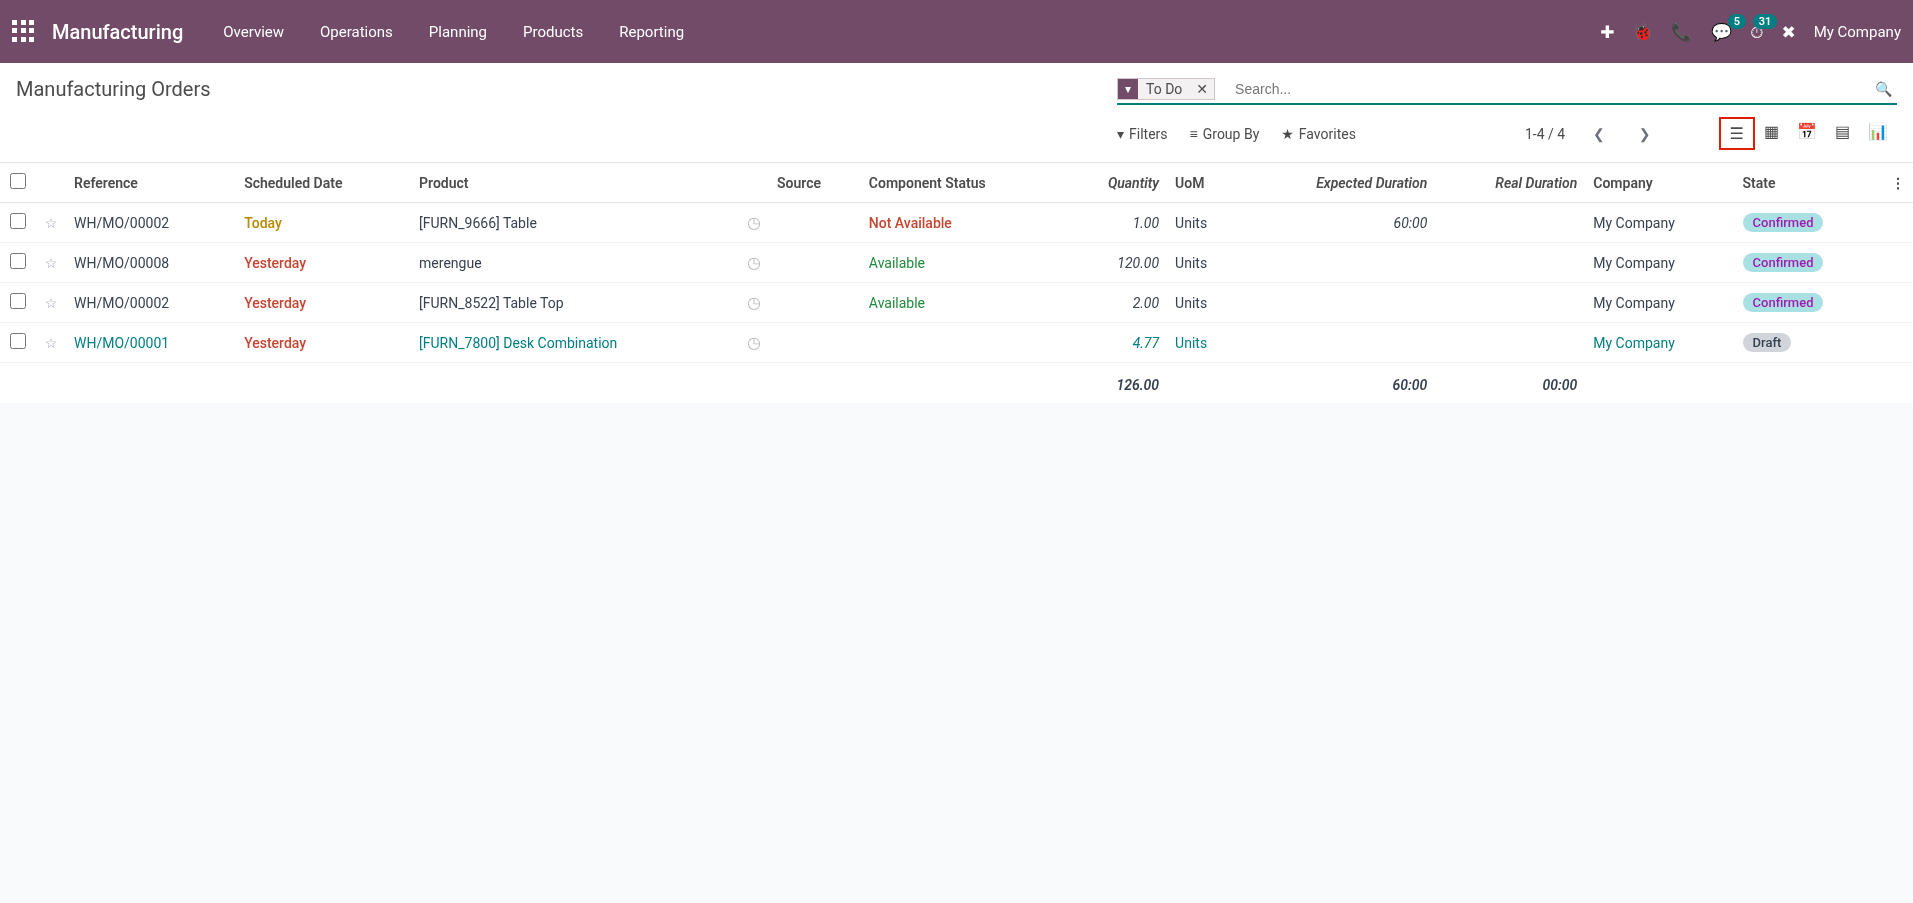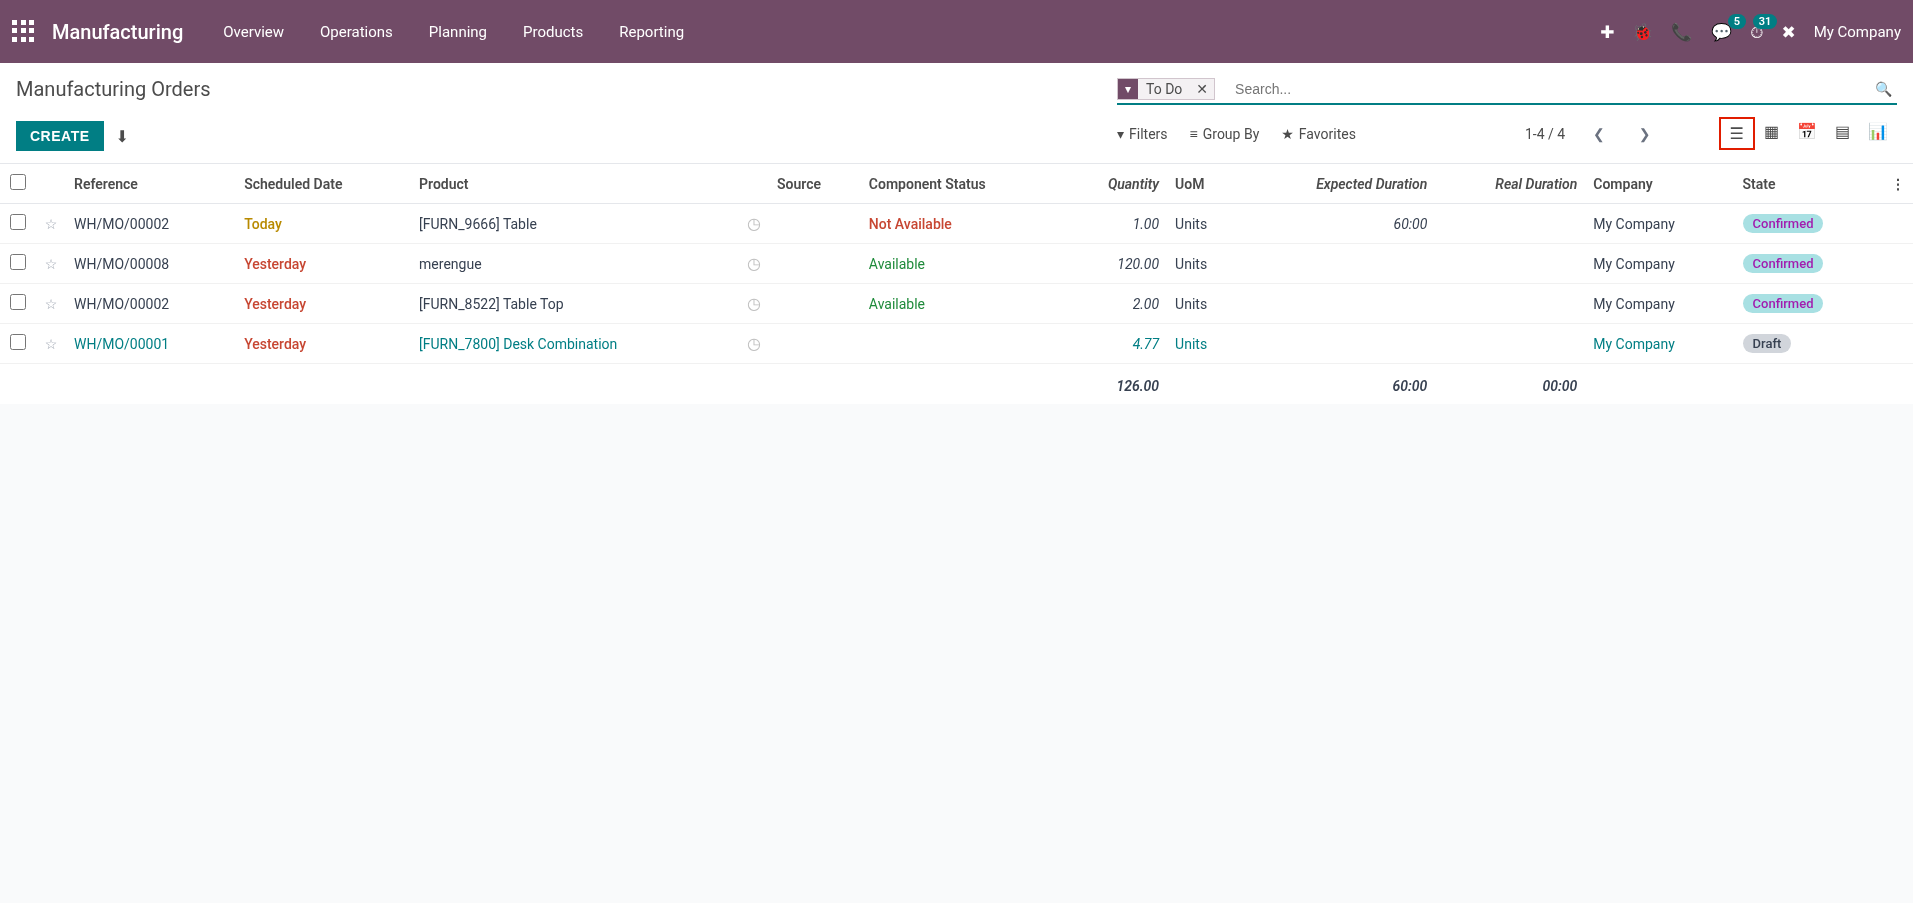--- a/index.html
+++ b/index.html
@@ -12,21 +12,21 @@
 .nav-menu { display: flex; gap: 4px; }
 .nav-menu-item { padding: 8px 16px; cursor: pointer; font-size: 15px; }
 .nav-right { margin-left: auto; display: flex; align-items: center; gap: 18px; }
 .nav-icon { position: relative; cursor: pointer; font-size: 17px; }
 .badge { position: absolute; top: -8px; right: -14px; background: #017e84; color: #fff; font-size: 11px; border-radius: 10px; padding: 1px 6px; font-weight: 600; }
 .avatar { width: 26px; height: 26px; border-radius: 50%; background: #9b8c95; display: inline-block; vertical-align: middle; margin-right: 6px; }
 .nav-user { display: flex; align-items: center; font-size: 15px; cursor: pointer; }
 
 .control-panel { background: #fff; padding: 14px 16px 12px; display: flex; flex-wrap: wrap; border-bottom: 1px solid #e5e7eb; }
 .cp-left { flex: 1; }
-.cp-title { font-size: 20px; color: #4c4c4c; margin-bottom: 20px; }
+.cp-title { font-size: 20px; color: #4c4c4c; margin-bottom: 6px; }
 .cp-buttons { display: flex; align-items: center; gap: 12px; }
 .btn-create { background: #017e84; color: #fff; border: none; padding: 7px 14px; font-size: 14px; font-weight: 600; cursor: pointer; letter-spacing: 0.5px; }
 .btn-download { cursor: pointer; font-size: 16px; color: #4c4c4c; }
 
 .cp-right { flex: 1; max-width: 780px; }
 .search-row { display: flex; align-items: center; border-bottom: 2px solid #017e84; padding-bottom: 2px; margin-bottom: 12px; }
 .search-facet { display: flex; align-items: center; background: rgba(113,75,103,0.08); border: 1px solid #d1c5cd; }
 .facet-icon { background: #714b67; color: #fff; padding: 3px 7px; font-size: 12px; }
 .facet-label { padding: 2px 8px; font-size: 14px; color: #4c4c4c; }
 .facet-x { padding: 2px 6px; cursor: pointer; font-size: 14px; color: #4c4c4c; }
@@ -91,24 +91,20 @@
     <span class="nav-icon">💬<span class="badge">5</span></span>
     <span class="nav-icon">⏱<span class="badge">31</span></span>
     <span class="nav-icon">✖</span>
     <span style="font-size:15px">My Company</span>
   </div>
 </div>
 
 <div class="control-panel">
   <div class="cp-left">
     <div class="cp-title">Manufacturing Orders</div>
-    <div class="cp-buttons">
-      <button class="btn-create">CREATE</button>
-      <span class="btn-download">⬇</span>
-    </div>
   </div>
   <div class="cp-right">
     <div class="search-row">
       <div class="search-facet">
         <span class="facet-icon">▾</span>
         <span class="facet-label">To Do</span>
         <span class="facet-x">✕</span>
       </div>
       <input class="search-input" placeholder="Search..." style="">
       <span class="search-icon-btn">🔍</span>

